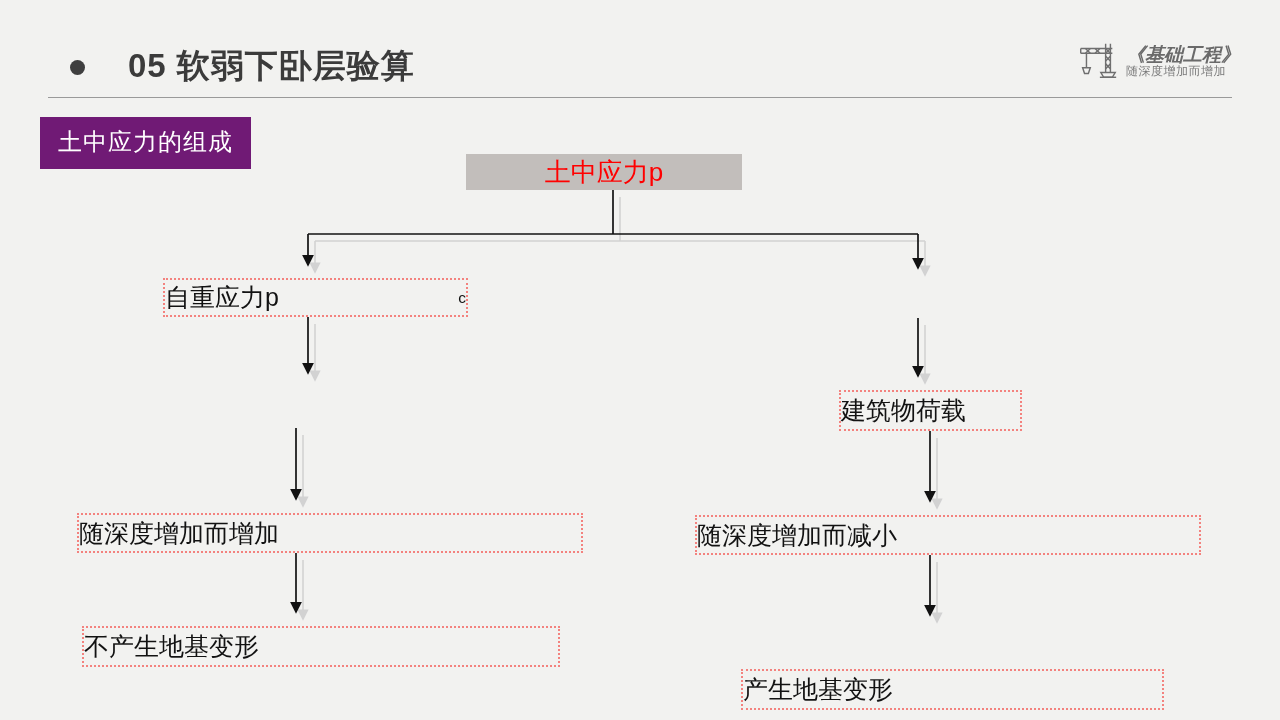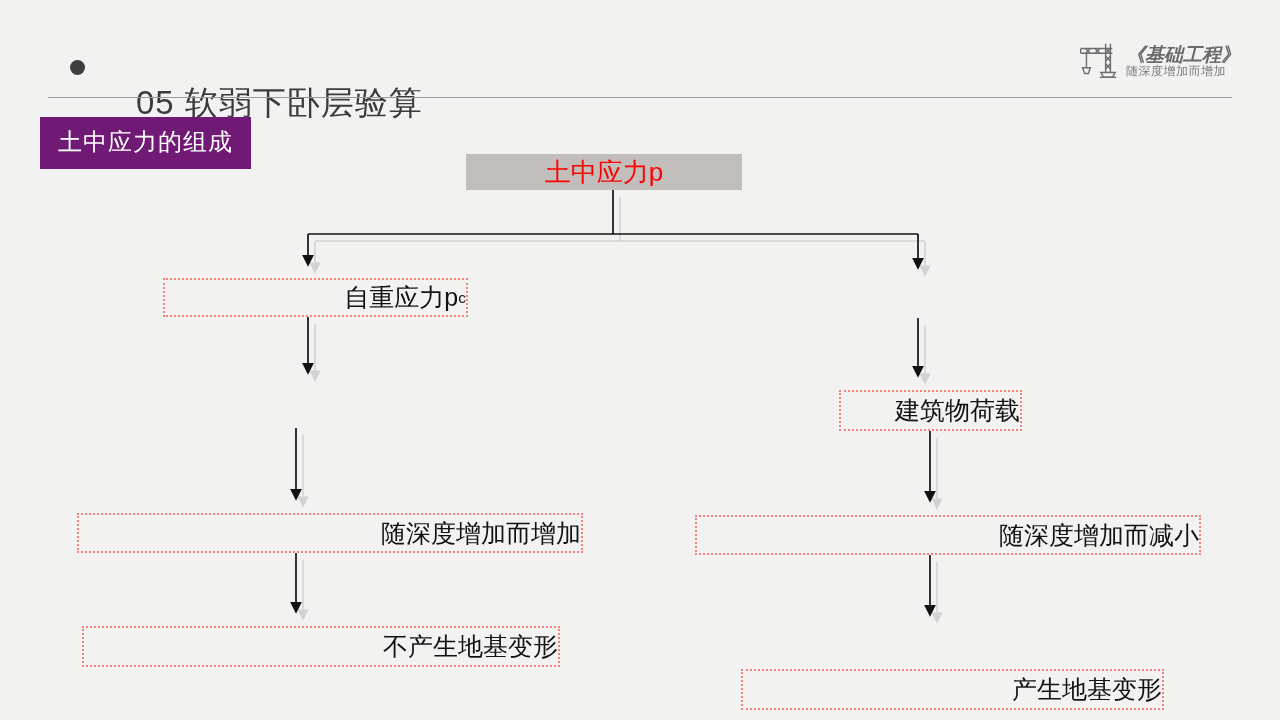--- a/index.html
+++ b/index.html
@@ -27,28 +27,27 @@
     position: absolute;
     left: 70px;
     top: 60px;
     width: 15px;
     height: 15px;
     border-radius: 50%;
     background: #3f3f3f;
   }
   .page-title {
     position: absolute;
-    left: 136px;
+    left: 128px;
     top: 44px;
     font-size: 33px;
-    font-weight: normal;
+    font-weight: bold;
     color: #3b3b3b;
     letter-spacing: 1px;
     white-space: nowrap;
-    margin-top: 37px;
   }
   .header-rule {
     position: absolute;
     left: 48px;
     top: 97px;
     width: 1184px;
     height: 1px;
     background: #9a9a9a;
   }
 
@@ -115,21 +114,21 @@
     justify-content: center;
     white-space: nowrap;
   }
 
   .node {
     position: absolute;
     border: 2px dotted #f3827e;
     background: transparent;
     display: flex;
     align-items: center;
-    justify-content: flex-end;
+    justify-content: space-between;
     font-size: 25px;
     color: #121212;
     white-space: nowrap;
     box-sizing: border-box;
   }
   .node sub {
     font-size: 0.62em;
     vertical-align: sub;
   }
 

